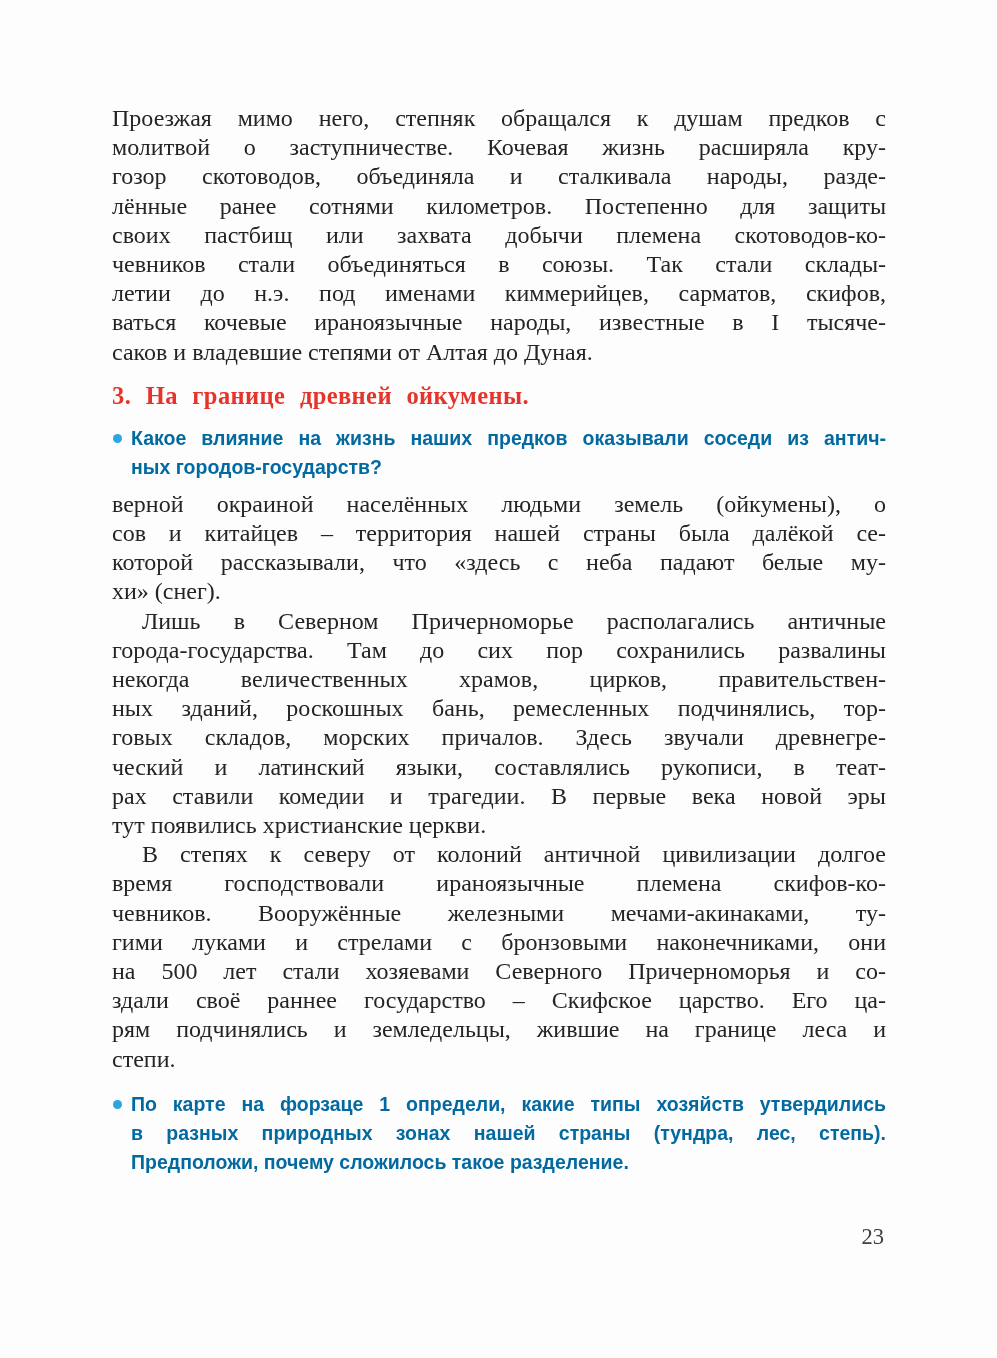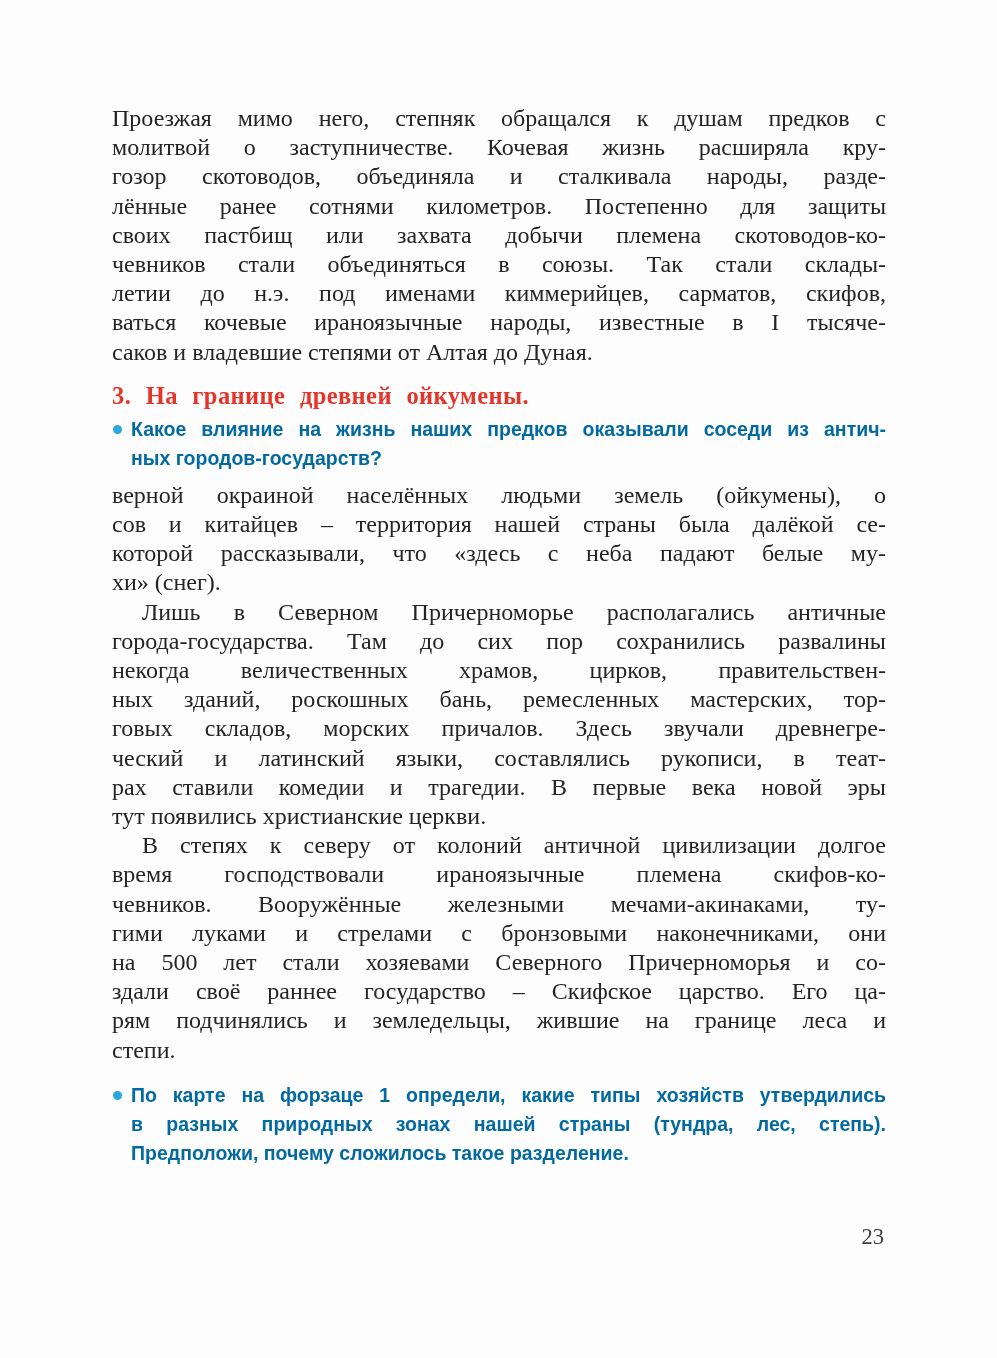--- a/index.html
+++ b/index.html
@@ -27,21 +27,21 @@
   .block-body .line.last { text-align-last: left; }
   .block-body .line.indent { text-indent: 30px; }
   .italic { }
 
   
   .block-heading {
     color: #e5352b;
     font-weight: bold;
     font-size: 24.5px;
     line-height: 30px;
-    margin: 14px 0 4px 0;
+    margin: 14px 0 13px 0;
     word-spacing: 8px;
     letter-spacing: 0.4px;
   }
 
   
   .block-bullet {
     position: relative;
     font-family: "Liberation Sans", sans-serif;
     font-size: 19.5px;
     line-height: 29px;
@@ -99,21 +99,21 @@
       <div class="block-body">
         <div class="line">верной окраиной населённых людьми земель (ойкумены), о</div>
         <div class="line">сов и китайцев – территория нашей страны была далёкой се-</div>
         <div class="line">которой рассказывали, что «здесь с неба падают белые му-</div>
         <div class="line last">хи» (снег).</div>
       </div>
       <div class="block-body">
         <div class="line indent">Лишь в Северном Причерноморье располагались античные</div>
         <div class="line">города-государства. Там до сих пор сохранились развалины</div>
         <div class="line">некогда величественных храмов, цирков, правительствен-</div>
-        <div class="line">ных зданий, роскошных бань, ремесленных мастерских, тор-</div>
+        <div class="line">ных зданий, роскошных бань, ремесленных подчинялись, тор-</div>
         <div class="line">говых складов, морских причалов. Здесь звучали древнегре-</div>
         <div class="line">ческий и латинский языки, составлялись рукописи, в теат-</div>
         <div class="line">рах ставили комедии и трагедии. В первые века новой эры</div>
         <div class="line last">тут появились христианские церкви.</div>
       </div>
       <div class="block-body">
         <div class="line indent">В степях к северу от колоний античной цивилизации долгое</div>
         <div class="line">время господствовали ираноязычные племена скифов-ко-</div>
         <div class="line">чевников. Вооружённые железными мечами-акинаками, ту-</div>
         <div class="line">гими луками и стрелами с бронзовыми наконечниками, они</div>

